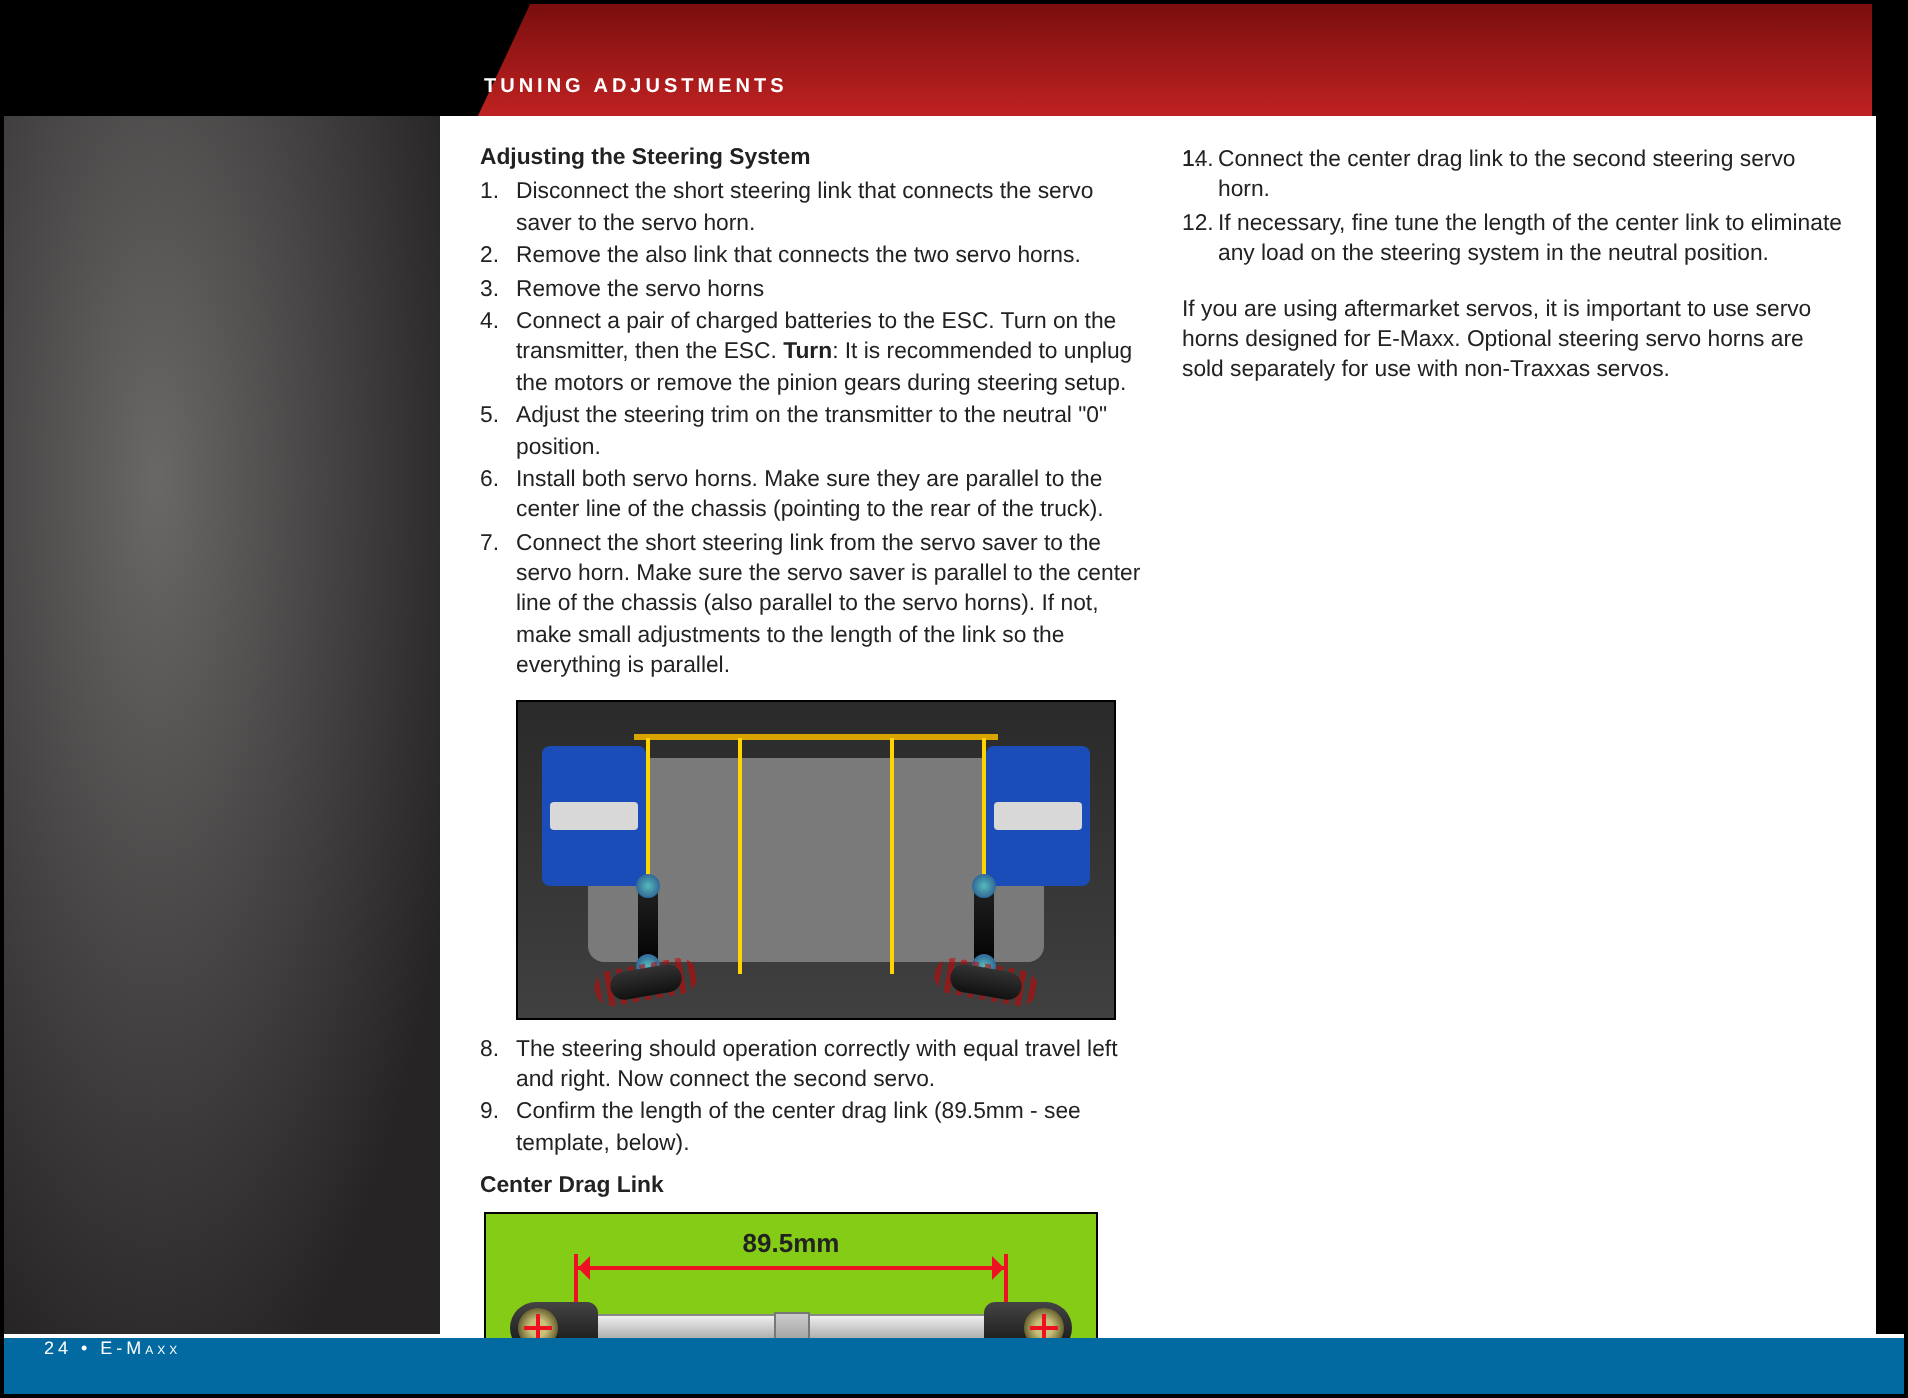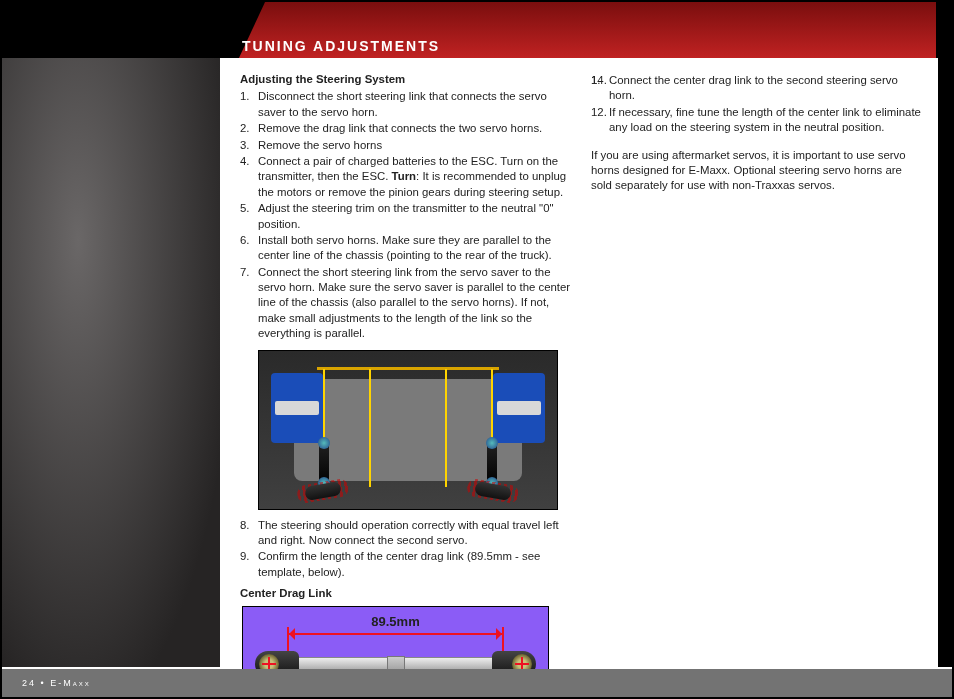--- a/index.html
+++ b/index.html
@@ -54,21 +54,21 @@
     bottom: 0;
     width: 60px;
     background: #000;
     transform: skewX(-25deg);
   }
   .header-title {
     position: absolute;
     left: 240px;
     top: 36px;
     color: #fff;
-    font-size: 14px;
+    font-size: 10px;
     letter-spacing: 2px;
     text-transform: uppercase;
     font-weight: bold;
     font-variant: small-caps;
   }
   .sidebar {
     position: absolute;
     left: 0;
     top: 56px;
     bottom: 30px;
@@ -80,27 +80,27 @@
     right: 0;
     top: 56px;
     bottom: 30px;
     width: 14px;
     background: #000;
   }
   .footer-bar {
     position: absolute;
     left: 0; right: 0; bottom: 0;
     height: 28px;
-    background: #737373;
+    background: #0369a1;
     color: #fff;
     font-size: 9px;
     letter-spacing: 2px;
     padding-left: 20px;
     display: flex;
-    align-items: center;
+    align-items: flex-start;
     font-variant: small-caps;
   }
   .content {
     position: absolute;
     left: 238px;
     right: 30px;
     top: 70px;
     bottom: 40px;
     display: flex;
     gap: 20px;
@@ -228,21 +228,21 @@
     left: 0;
     top: 3px;
     width: 52px;
     height: 18px;
     background: repeating-linear-gradient(90deg, #c00 0 3px, transparent 3px 6px);
     border-radius: 9px;
     opacity: 0.55;
   }
   .draglink-fig {
     border: 1px solid #000;
-    background: #8b5cf6;
+    background: #84cc16;
     height: 88px;
     margin-left: 2px;
     margin-right: 22px;
     position: relative;
     text-decoration: underline;
   }
   .dl-label {
     position: absolute;
     top: 6px;
     left: 0; right: 0;
@@ -354,21 +354,21 @@
   <div class="sidebar"></div>
   <div class="right-strip"></div>
 
   <div class="content">
 
     <div class="col">
       <div class="section-title">Adjusting the Steering System</div>
 
       <ol class="steps">
         <li><span class="num">1.</span><span>Disconnect the short steering link that connects the servo saver to the servo horn.</span></li>
-        <li><span class="num">2.</span><span>Remove the drag link that connects the two servo horns.</span></li>
+        <li><span class="num">2.</span><span>Remove the also link that connects the two servo horns.</span></li>
         <li><span class="num">3.</span><span>Remove the servo horns</span></li>
         <li><span class="num">4.</span><span>Connect a pair of charged batteries to the ESC.  Turn on the transmitter, then the ESC.  </span><span class="note">Turn</span><span>: It is recommended to unplug the motors or remove the pinion gears during steering setup.</span></li>
         <li><span class="num">5.</span><span>Adjust the steering trim on the transmitter to the neutral "0" position.</span></li>
         <li><span class="num">6.</span><span>Install both servo horns.  Make sure they are parallel to the center line of the chassis (pointing to the rear of the truck).</span></li>
         <li><span class="num">7.</span><span>Connect the short steering link from the servo saver to the servo horn. Make sure the servo saver is parallel to the center line of the chassis (also parallel to the servo horns).  If not, make small adjustments to the length of the link so the everything is parallel.</span></li>
       </ol>
 
       <div class="figure1">
         <div class="fig-chassis"></div>
         <div class="fig-servo left">

